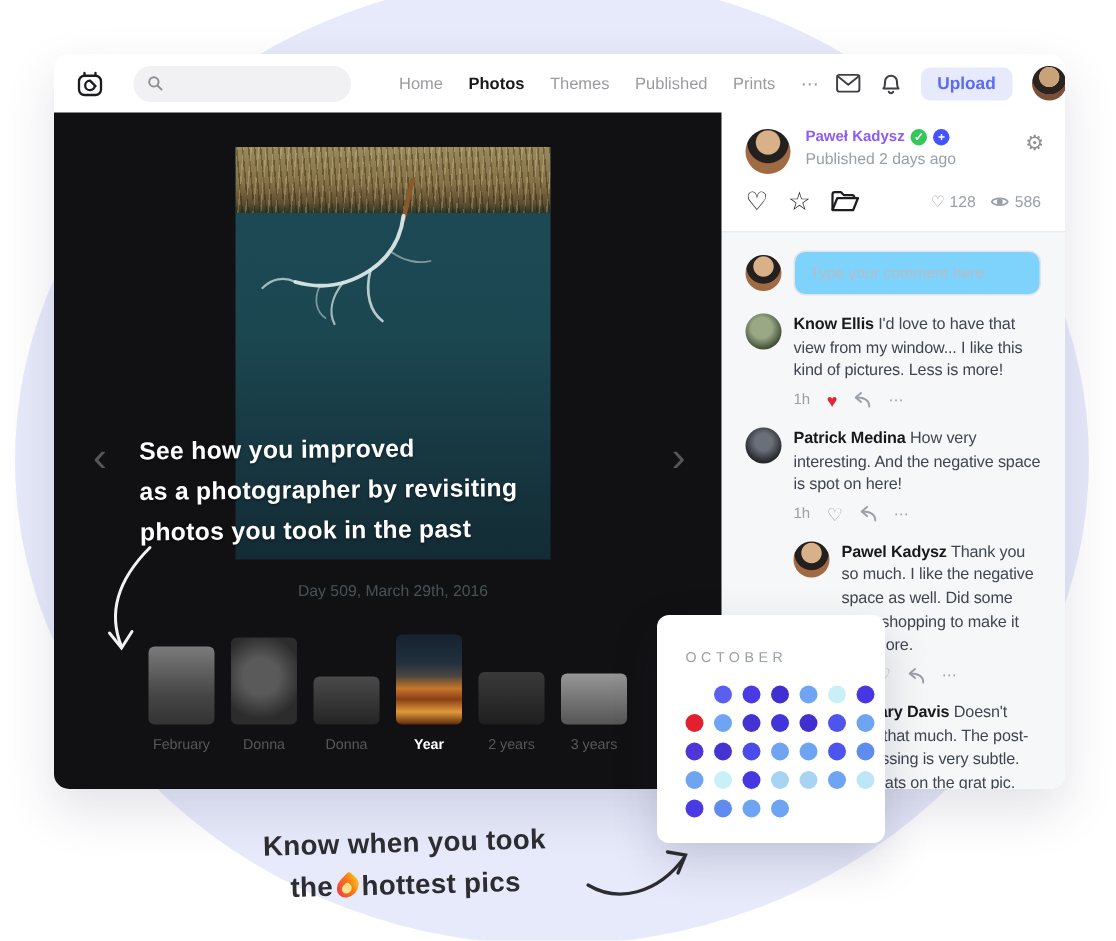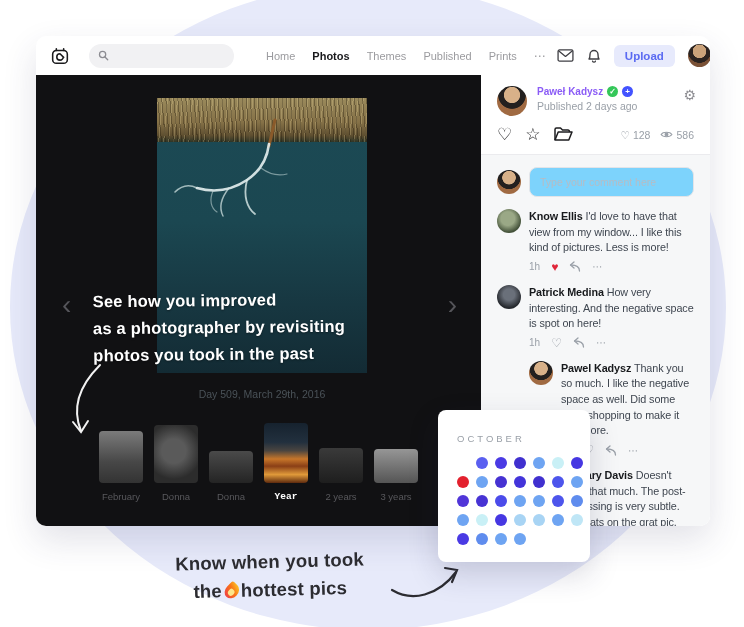--- a/index.html
+++ b/index.html
@@ -57,21 +57,21 @@
             display:flex; justify-content:center; align-items:flex-end; gap:11px; }
   .titem { display:flex; flex-direction:column; align-items:center; cursor:pointer; }
   .thumb { width:44px; border-radius:4px; }
   .t1 .thumb { height:52px; background:linear-gradient(180deg,#7b7b7b,#474747 60%,#333); }
   .t2 .thumb { height:58px; background:radial-gradient(circle at 45% 45%, #5a5a5a 0 30%, #2c2c2c 70%); }
   .t3 .thumb { height:32px; background:linear-gradient(180deg,#4a4a4a,#242424); }
   .t4 .thumb { height:60px; background:linear-gradient(180deg,#16222e 0%,#22303e 32%,#4a4540 46%,#c7762a 60%,#8a3f16 72%,#e09a3a 86%,#5e2a0e 100%); }
   .t5 .thumb { height:35px; background:linear-gradient(180deg,#3a3a3a,#1e1e1e); }
   .t6 .thumb { height:34px; background:linear-gradient(180deg,#969696,#555); }
   .tlabel { margin-top:8px; font-size:9.5px; color:#58585c; }
-  .titem.active .tlabel { color:#ffffff; font-weight:bold;font-family:Liberation Mono, monospace; }
+  .titem.active .tlabel { color:#ffffff; font-weight:bold; }
 
   
   .sidebar { flex:1; display:flex; flex-direction:column; background:#fff; min-width:0; }
   .sb-head { position:relative; padding:11px 16px 6px; display:flex; gap:10px; align-items:flex-start; flex:none; }
   .av { border-radius:50%; flex:none; }
   .av-main { width:30px; height:30px;
              background:radial-gradient(circle at 50% 30%, #d8b189 0 30%, #23201f 33% 52%, #a06a42 55%); }
   .name-row { display:flex; align-items:center; gap:4px; }
   .author-name { font-size:10px; font-weight:bold; color:#8b5cf6; }
   .badge { width:11px; height:11px; border-radius:50%; color:#fff; font-size:8px; line-height:11px;

